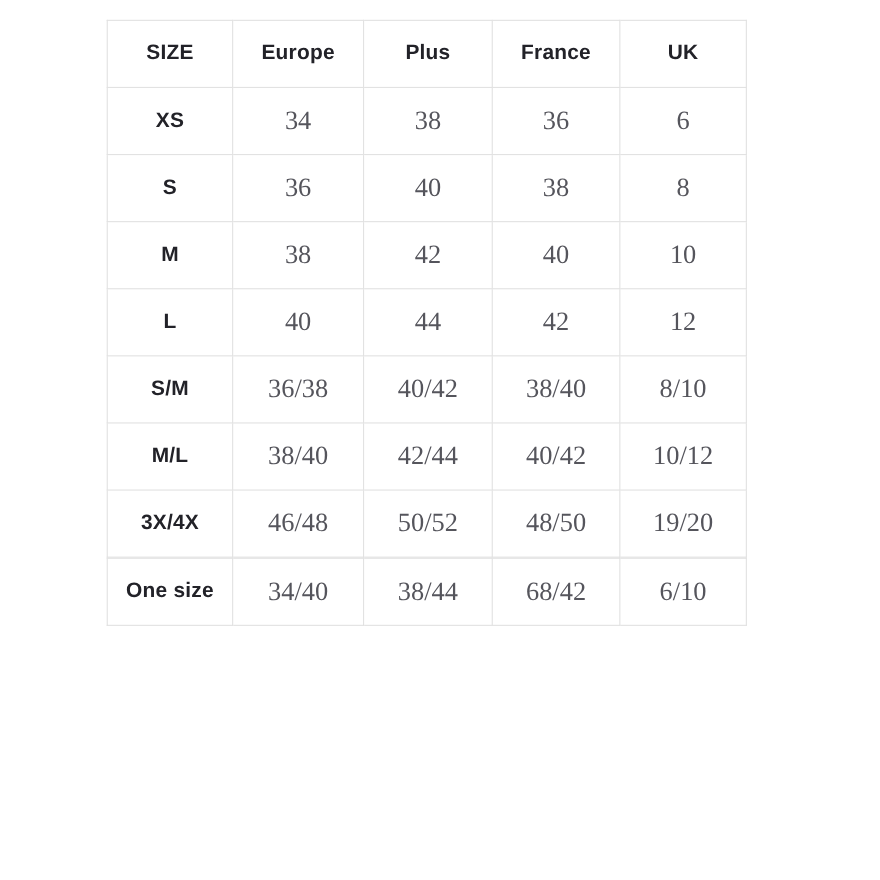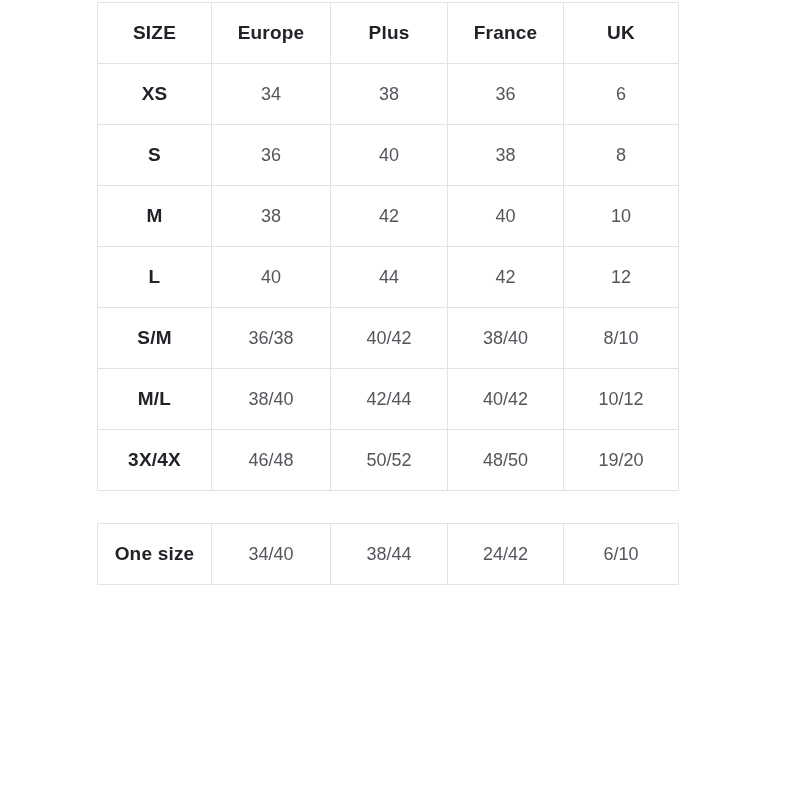--- a/index.html
+++ b/index.html
@@ -6,21 +6,21 @@
     margin: 0;
     padding: 0;
     background: #ffffff;
     font-family: "Liberation Sans", "DejaVu Sans", sans-serif;
   }
   .page {
     width: 800px;
     height: 800px;
     background: #ffffff;
     box-sizing: border-box;
-    padding-top: 2px;
+    padding-top: 18px;
     padding-left: 97px;
   }
   table.size-table {
     border-collapse: collapse;
     table-layout: fixed;
   }
   table.size-table col.c-size   { width: 114px; }
   table.size-table col.c-europe { width: 119px; }
   table.size-table col.c-italy  { width: 117px; }
   table.size-table col.c-france { width: 116px; }
@@ -35,25 +35,25 @@
     box-sizing: border-box;
   }
   table.size-table th {
     font-weight: bold;
     font-size: 19px;
     color: #222228;
     letter-spacing: 0.2px;
   }
   table.size-table td {
     font-weight: normal;
-    font-size: 18px;
+    font-size: 24px;
     color: #55555c;
+    font-family: Liberation Serif, serif;
   }
   .second-table {
-    margin-top: 32px;
     border-radius: 25px;
   }
 </style>
 </head>
 <body>
 
 <div class="page">
 
   <table class="size-table">
     <colgroup>
@@ -131,19 +131,19 @@
         <col class="c-europe">
         <col class="c-italy">
         <col class="c-france">
         <col class="c-uk">
     </colgroup>
     <tbody>
       <tr>
         <th>One size</th>
         <td>34/40</td>
         <td>38/44</td>
-        <td>24/42</td>
+        <td>68/42</td>
         <td>6/10</td>
       </tr>
     </tbody>
   </table>
 
 </div>
 
 </body></html>

